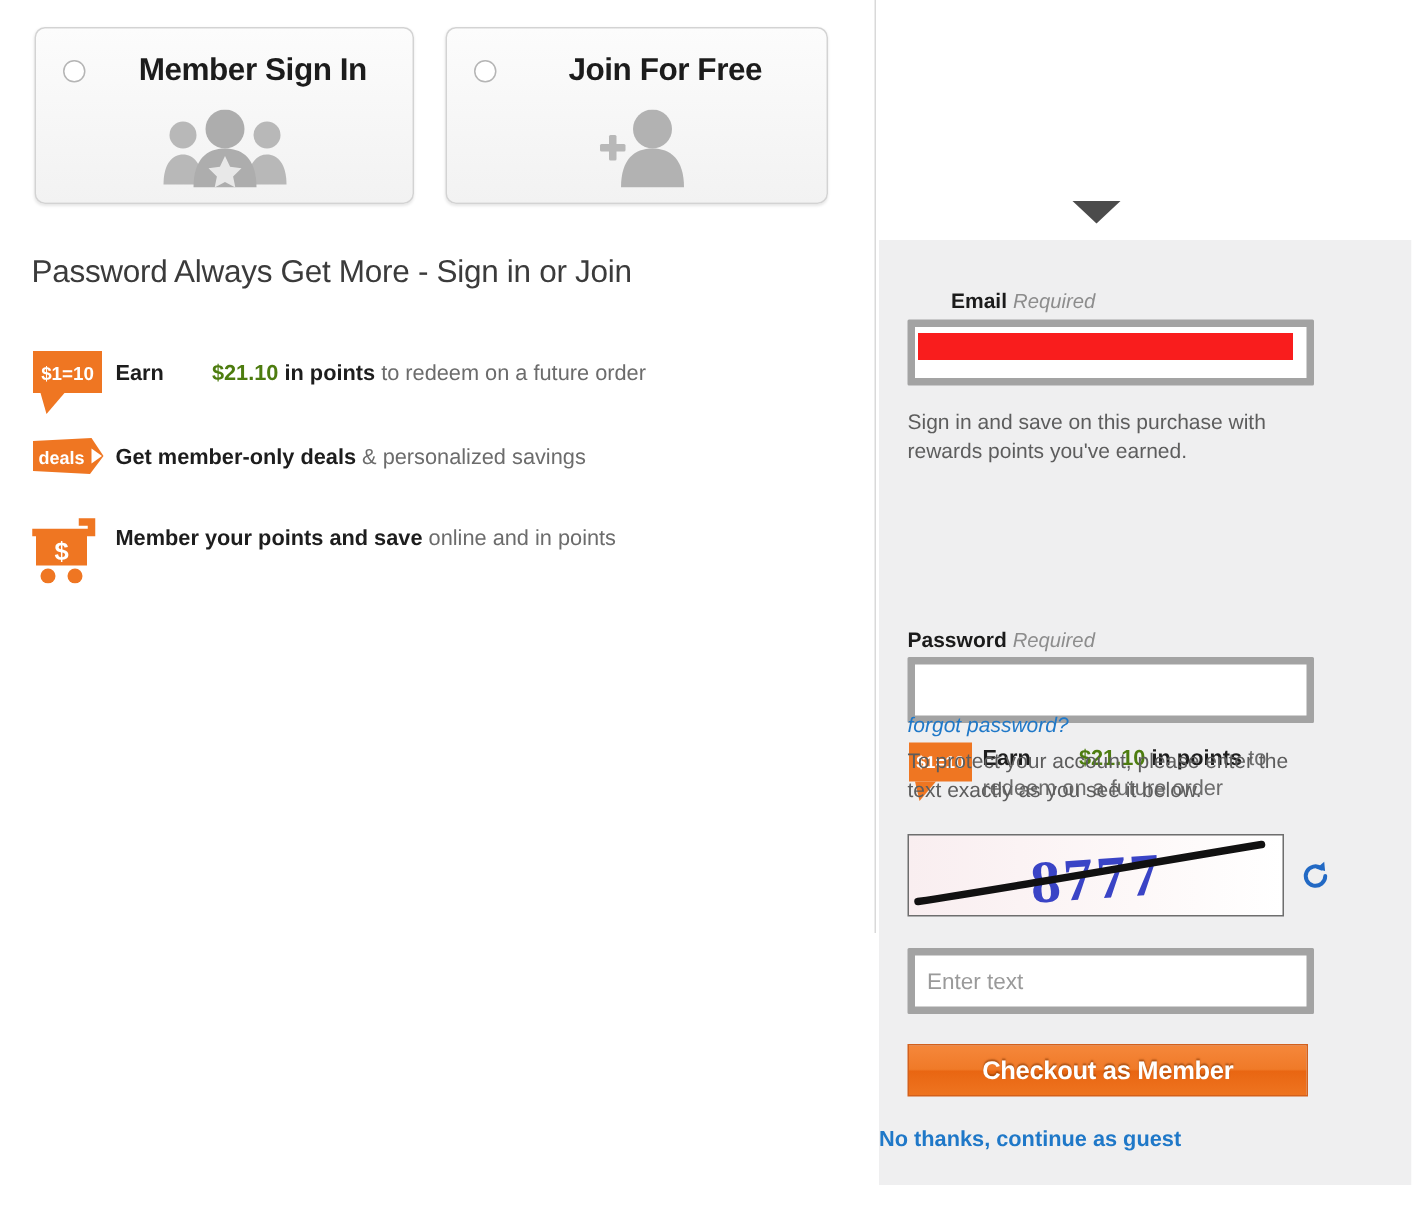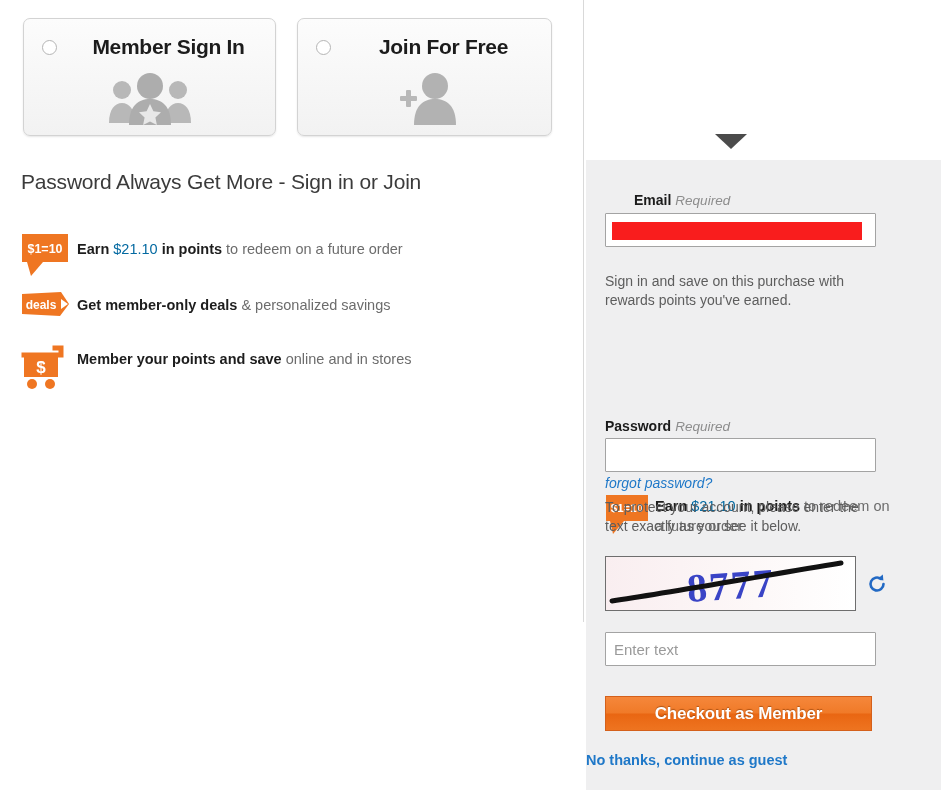--- a/index.html
+++ b/index.html
@@ -148,21 +148,21 @@
     align-items: flex-start;
     justify-content: flex-start;
   }
   .benefit-text {
     font-size: 14.5px;
     color: #6c6c6c;
     line-height: 20px;
     padding-top: 6px;
   }
   .benefit-text b { color: #1d1d1d; font-weight: bold; }
-  .benefit-text .amt { color: #0369a1; font-weight: normal; }
+  .benefit-text .amt { color: #4d7c0f; font-weight: bold; margin-left: 28px; }
 
   
   .right-panel {
     position: absolute;
     top: 160px;
     left: 586px;
     width: 355px;
     height: 630px;
     background: #efeff0;
   }
@@ -177,23 +177,23 @@
     font-weight: normal;
     font-style: italic;
     color: #8d8d8d;
     font-size: 13.5px;
     margin-left: 4px;
   }
   .text-input {
     position: absolute;
     left: 19px;
     width: 271px;
-    height: 34px;
+    height: 44px;
     background: #ffffff;
-    border: 1px solid #a3a3a3;
+    border: 5px solid #a3a3a3;
     box-sizing: border-box;
     font-family: "Liberation Sans", sans-serif;
     font-size: 15px;
     color: #14532d;
     padding: 0 8px;
     border-radius: 1px;
   }
   .text-input::placeholder { color: #9a9a9a; }
 
   .redact-bar {
@@ -370,21 +370,21 @@
   <div class="benefit-row r3">
     <div class="benefit-icon">
       <svg width="52" height="46" viewBox="0 0 52 46" aria-hidden="true">
         <path d="M3 12 L40 12 L40 5 L34 5" stroke="#ef7622" stroke-width="5" fill="none" stroke-linecap="square"></path>
         <rect x="3" y="12" width="34" height="22" fill="#ef7622"></rect>
         <circle cx="11" cy="41" r="5" fill="#ef7622"></circle>
         <circle cx="29" cy="41" r="5" fill="#ef7622"></circle>
         <text x="20" y="30" font-family="Liberation Sans, sans-serif" font-size="17" font-weight="bold" fill="#ffffff" text-anchor="middle">$</text>
       </svg>
     </div>
-    <div class="benefit-text"><b><span>Member your points and save</span></b><span> online and in stores</span></div>
+    <div class="benefit-text"><b><span>Member your points and save</span></b><span> online and in points</span></div>
   </div>
 
 </div>
 
 <div class="right-panel">
 
   <div class="field-label" style="top:32px;padding-left:29px;">
     <span>Email</span><span class="req">Required</span>
   </div>
   <input class="text-input" style="top: 53px;" type="text" value="">

